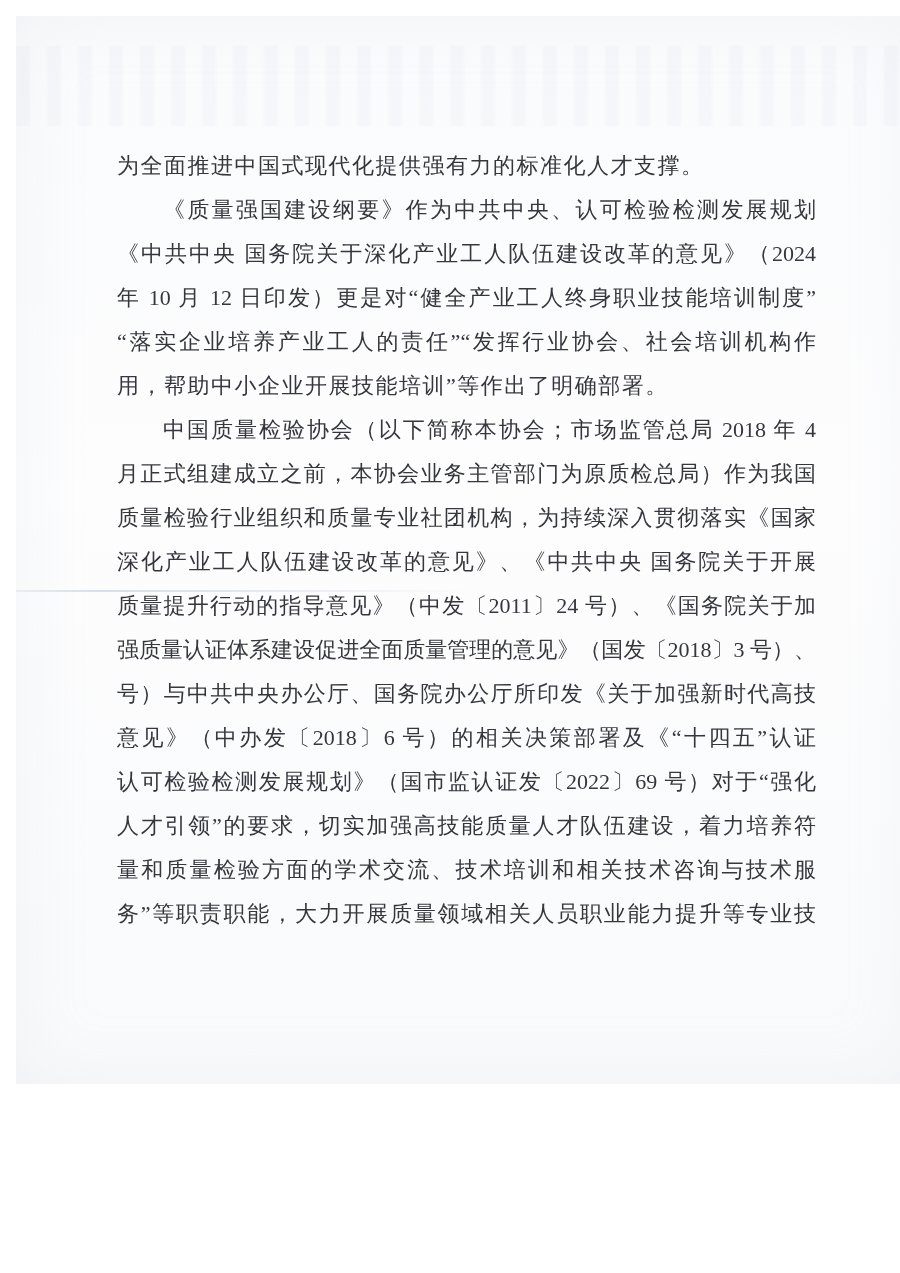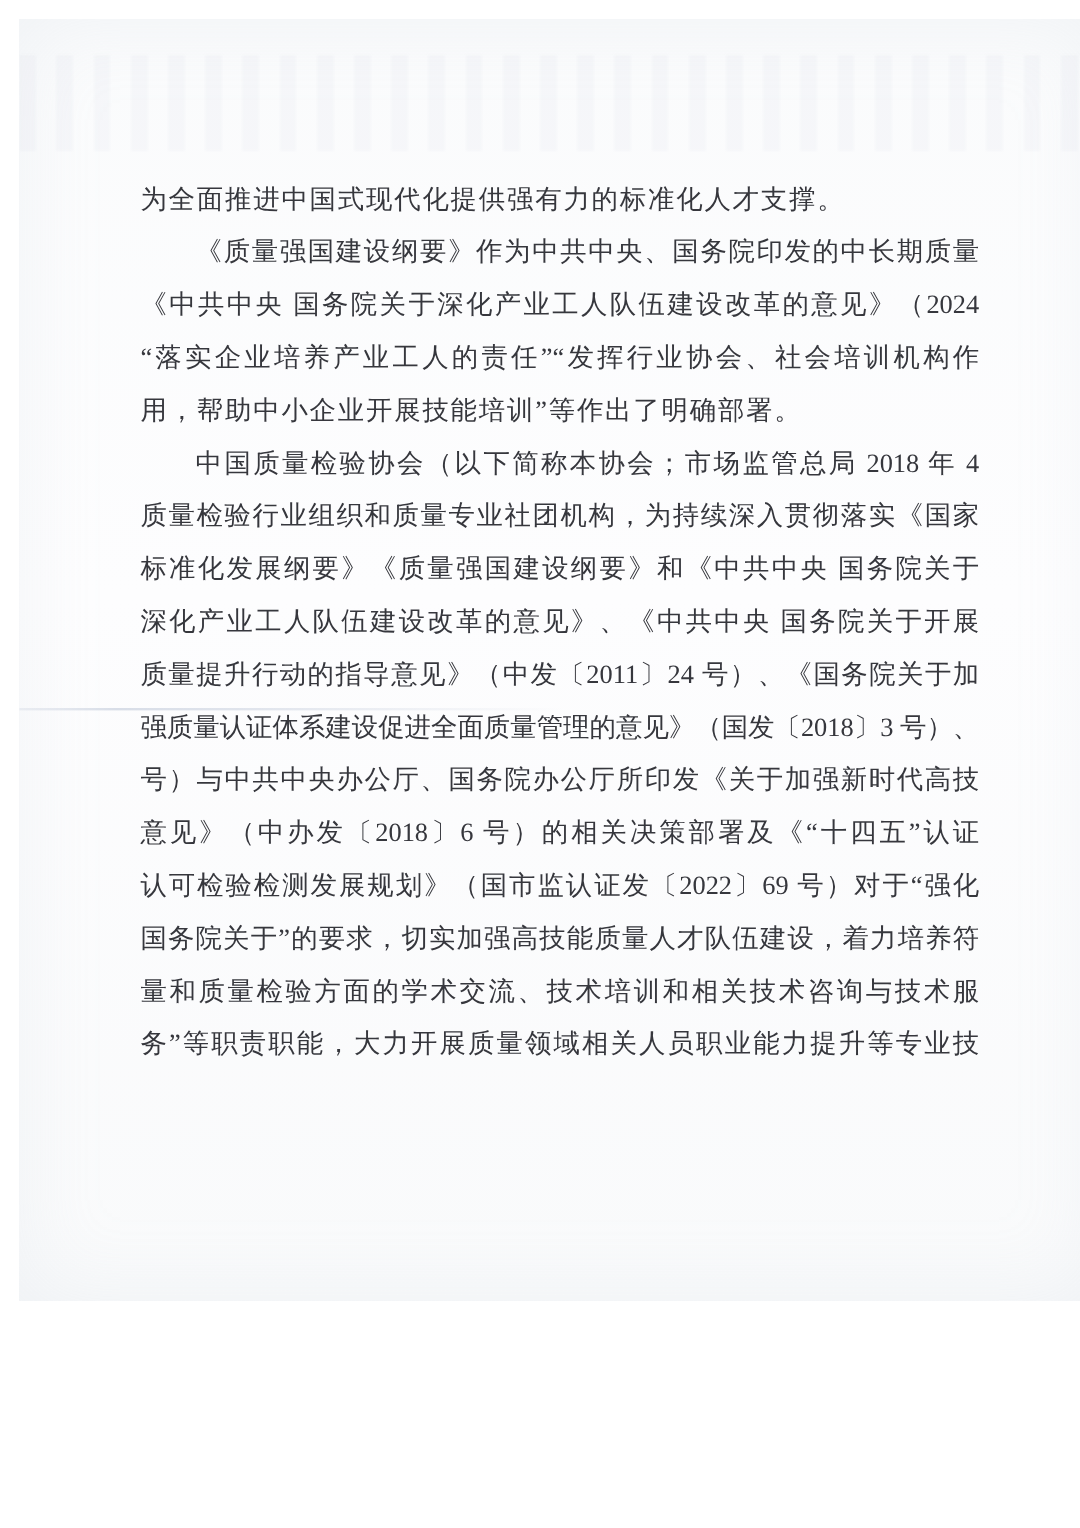--- a/index.html
+++ b/index.html
@@ -80,32 +80,33 @@
 </head>
 <body>
 
 <div class="page">
   <div class="bleed-band bleed-top"></div>
   <div class="bleed-band bleed-bottom"></div>
   <div class="crease"></div>
 
   <div class="text-block" id="text-block">
       <div class="line flush">为全面推进中国式现代化提供强有力的标准化人才支撑。</div>
-      <div class="line indent">《质量强国建设纲要》作为中共中央、国务院印发的中长期质量</div>
+      <div class="line indent">《质量强国建设纲要》作为中共中央、认可检验检测发展规划</div>
       <div class="line">《中共中央 国务院关于深化产业工人队伍建设改革的意见》（2024</div>
+      <div class="line">年 10 月 12 日印发）更是对“健全产业工人终身职业技能培训制度”</div>
       <div class="line">“落实企业培养产业工人的责任”“发挥行业协会、社会培训机构作</div>
       <div class="line flush">用，帮助中小企业开展技能培训”等作出了明确部署。</div>
       <div class="line indent">中国质量检验协会（以下简称本协会；市场监管总局 2018 年 4</div>
+      <div class="line">月正式组建成立之前，本协会业务主管部门为原质检总局）作为我国</div>
       <div class="line">质量检验行业组织和质量专业社团机构，为持续深入贯彻落实《国家</div>
-      <div class="line">标准化发展纲要》《质量强国建设纲要》和《中共中央 国务院关于</div>
       <div class="line">深化产业工人队伍建设改革的意见》、《中共中央 国务院关于开展</div>
       <div class="line">质量提升行动的指导意见》（中发〔2011〕24 号）、《国务院关于加</div>
       <div class="line">强质量认证体系建设促进全面质量管理的意见》（国发〔2018〕3 号）、</div>
       <div class="line">号）与中共中央办公厅、国务院办公厅所印发《关于加强新时代高技</div>
       <div class="line">意见》（中办发〔2018〕6 号）的相关决策部署及《“十四五”认证</div>
       <div class="line">认可检验检测发展规划》（国市监认证发〔2022〕69 号）对于“强化</div>
-      <div class="line">国务院关于”的要求，切实加强高技能质量人才队伍建设，着力培养符</div>
+      <div class="line">人才引领”的要求，切实加强高技能质量人才队伍建设，着力培养符</div>
       <div class="line">量和质量检验方面的学术交流、技术培训和相关技术咨询与技术服</div>
       <div class="line">务”等职责职能，大力开展质量领域相关人员职业能力提升等专业技</div>
     </div>
 
   <div class="page-number">— 2 —</div>
 </div>
 
 </body></html>

